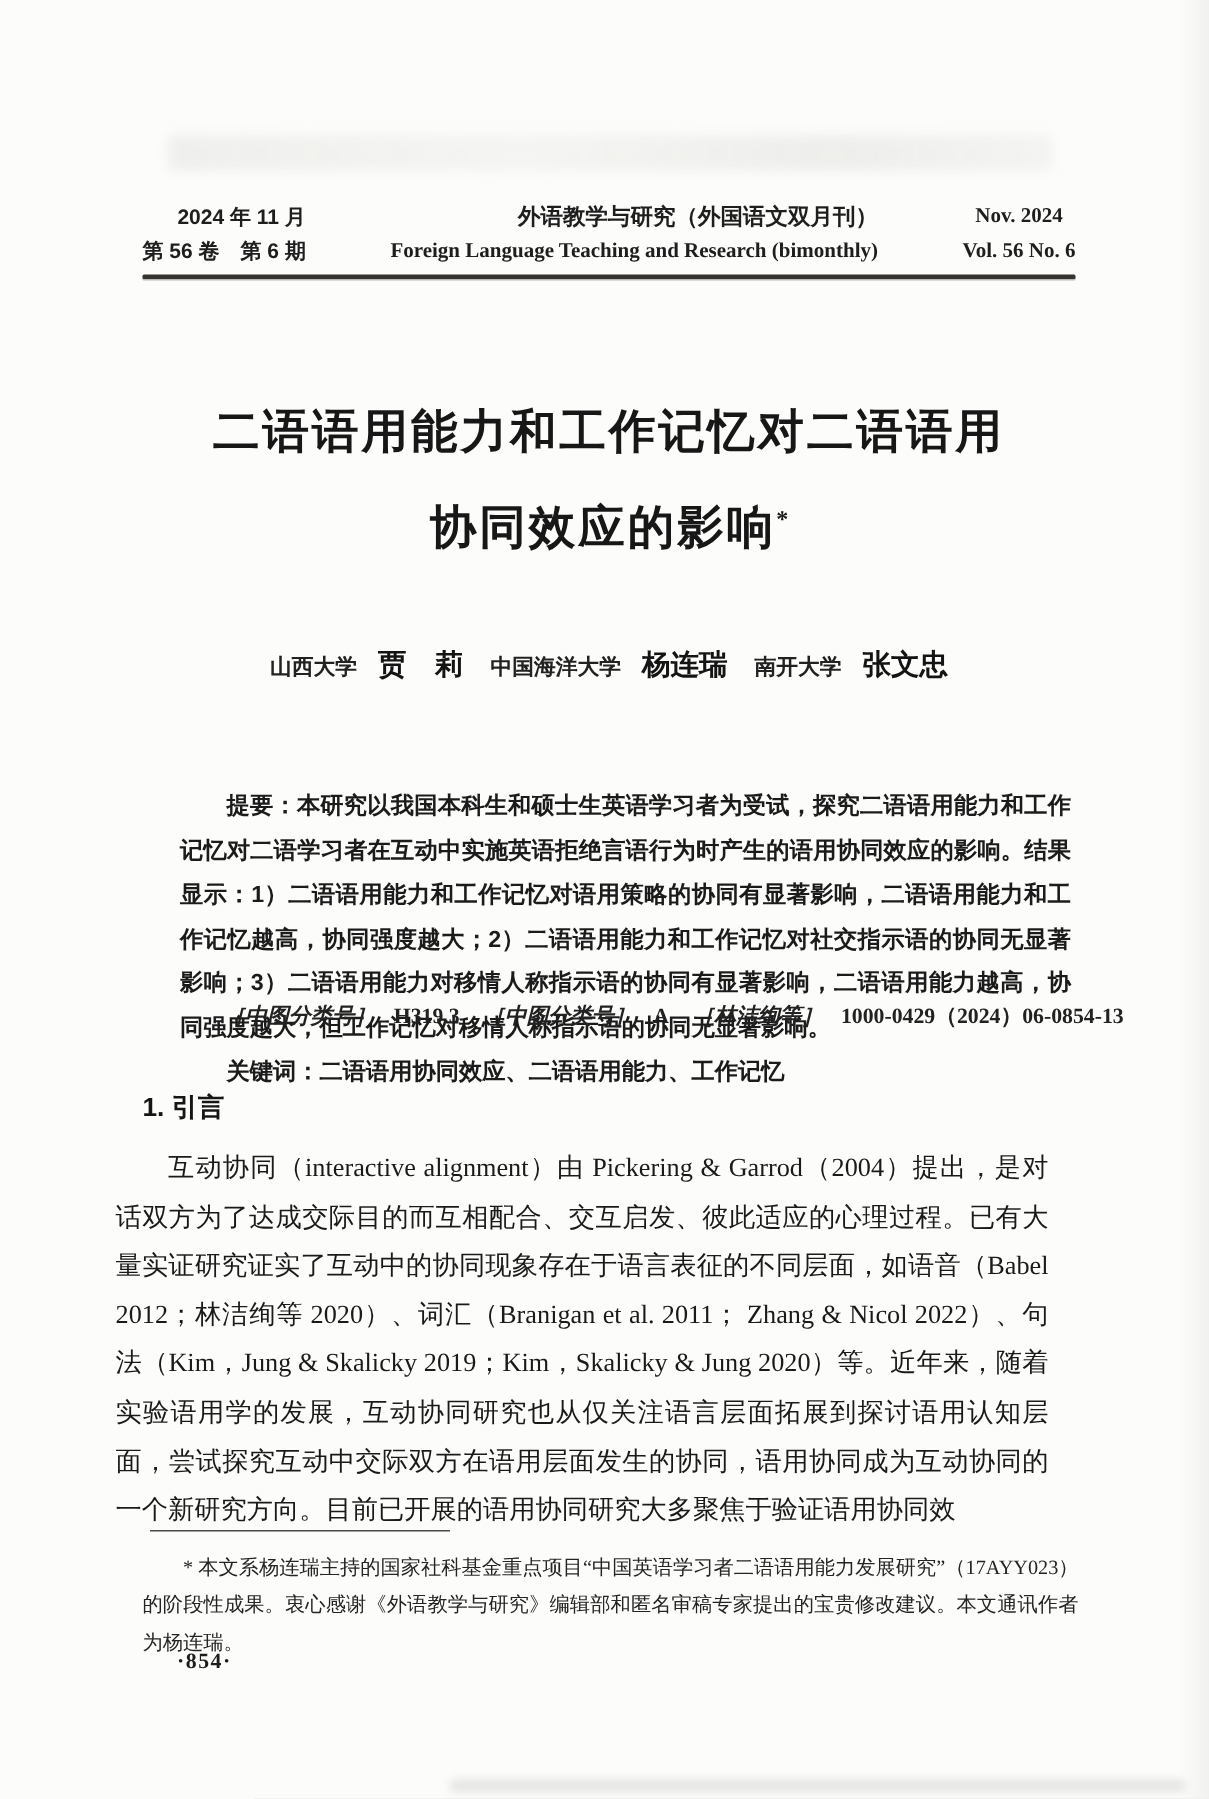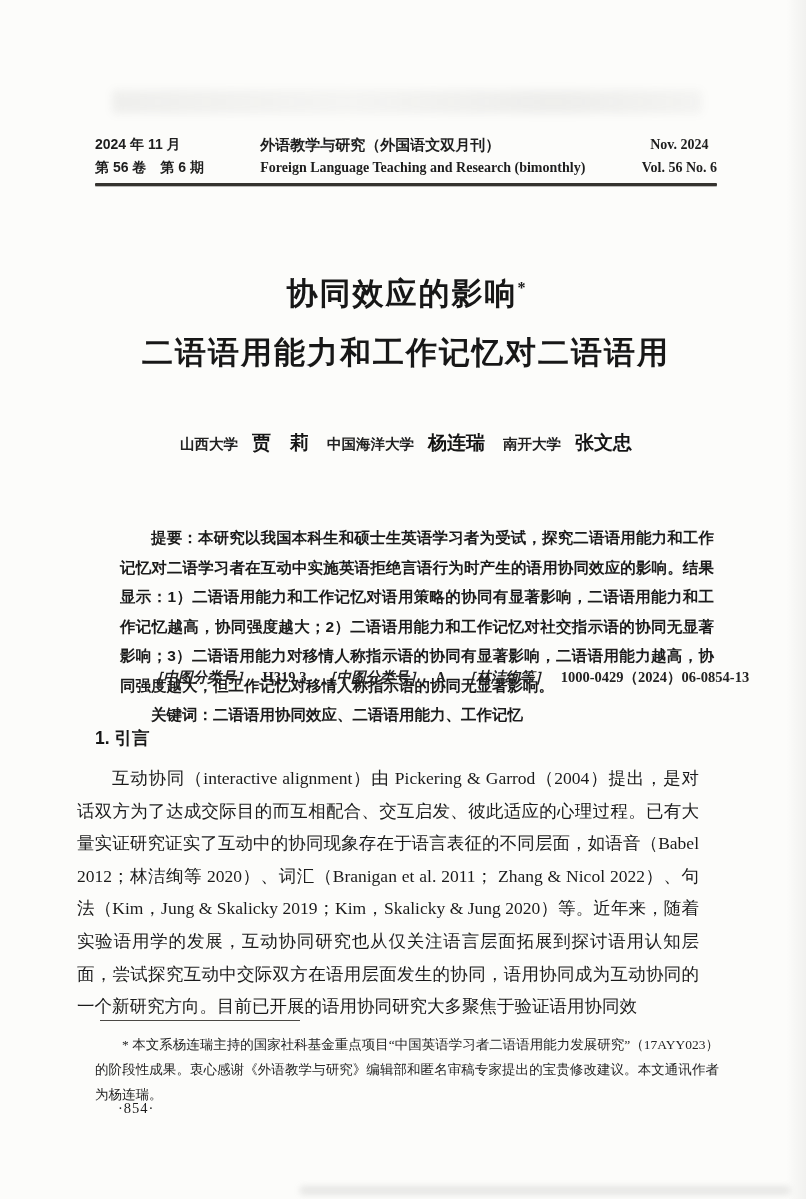--- a/index.html
+++ b/index.html
@@ -24,22 +24,22 @@
   .edge-shade{
     position:absolute;right:0;top:0;width:20px;height:100%;
     background:linear-gradient(90deg,rgba(0,0,0,0),rgba(0,0,0,.045));
   }
   
   .jheader{
     position:absolute;left:95px;top:133px;width:622px;
     display:flex;justify-content:space-between;align-items:flex-start;
   }
   .jh-col{line-height:23px;font-weight:bold;}
-  .jh-left{font-size:14px;text-align:left;font-family:"Liberation Sans","DejaVu Sans",sans-serif;}
-  .jh-center{text-align:left;}
+  .jh-left{font-size:14px;text-align:right;font-family:"Liberation Sans","DejaVu Sans",sans-serif;}
+  .jh-center{text-align:right;}
   .jh-center .cn{font-size:15px;font-family:"Liberation Sans","DejaVu Sans",sans-serif;font-weight:bold;}
   .jh-center .en{font-size:14px;font-weight:bold;}
   .jh-right{font-size:14px;text-align:center;}
   .jrule{
     position:absolute;left:95px;top:183px;width:622px;height:3px;
     background:#35332f;border-radius:1px;box-shadow:0 1px 0 rgba(60,58,54,.35);
   }
   
   .atitle{
     position:absolute;left:95px;top:258px;width:622px;
@@ -87,21 +87,21 @@
     position:absolute;left:100px;top:1020px;width:200px;height:0;
     border-top:1.6px solid #4a4844;
   }
   .footnote{
     position:absolute;left:95px;top:1032px;width:624px;
     font-size:13.5px;line-height:25px;text-align:justify;
     color:#242424;margin:0;text-indent:2em;
   }
   .pagenum{
     position:absolute;left:118px;top:1100px;
-    font-size:14.5px;font-weight:normal;color:#1c1c1c;letter-spacing:1px;
+    font-size:14.5px;font-weight:bold;color:#1c1c1c;letter-spacing:1px;
   }
 </style>
 </head>
 <body>
 
 <div class="sheet">
 
   <div class="ghost-top"></div>
 
   <div class="jheader">
@@ -114,22 +114,22 @@
       <div class="en">Foreign Language Teaching and Research (bimonthly)</div>
     </div>
     <div class="jh-col jh-right">
       <div>Nov. 2024</div>
       <div>Vol. 56  No. 6</div>
     </div>
   </div>
   <div class="jrule"></div>
 
   <div class="atitle">
+    <div>二语语用能力和工作记忆对二语语用</div>
     <div><span>协同效应的影响</span><sup>*</sup></div>
-    <div>二语语用能力和工作记忆对二语语用</div>
   </div>
 
   <div class="authors">
     <span class="affil">山西大学</span>
     <span class="aname">贾　莉</span>
     <span class="affil">中国海洋大学</span>
     <span class="aname">杨连瑞</span>
     <span class="affil">南开大学</span>
     <span class="aname last">张文忠</span>
   </div>

